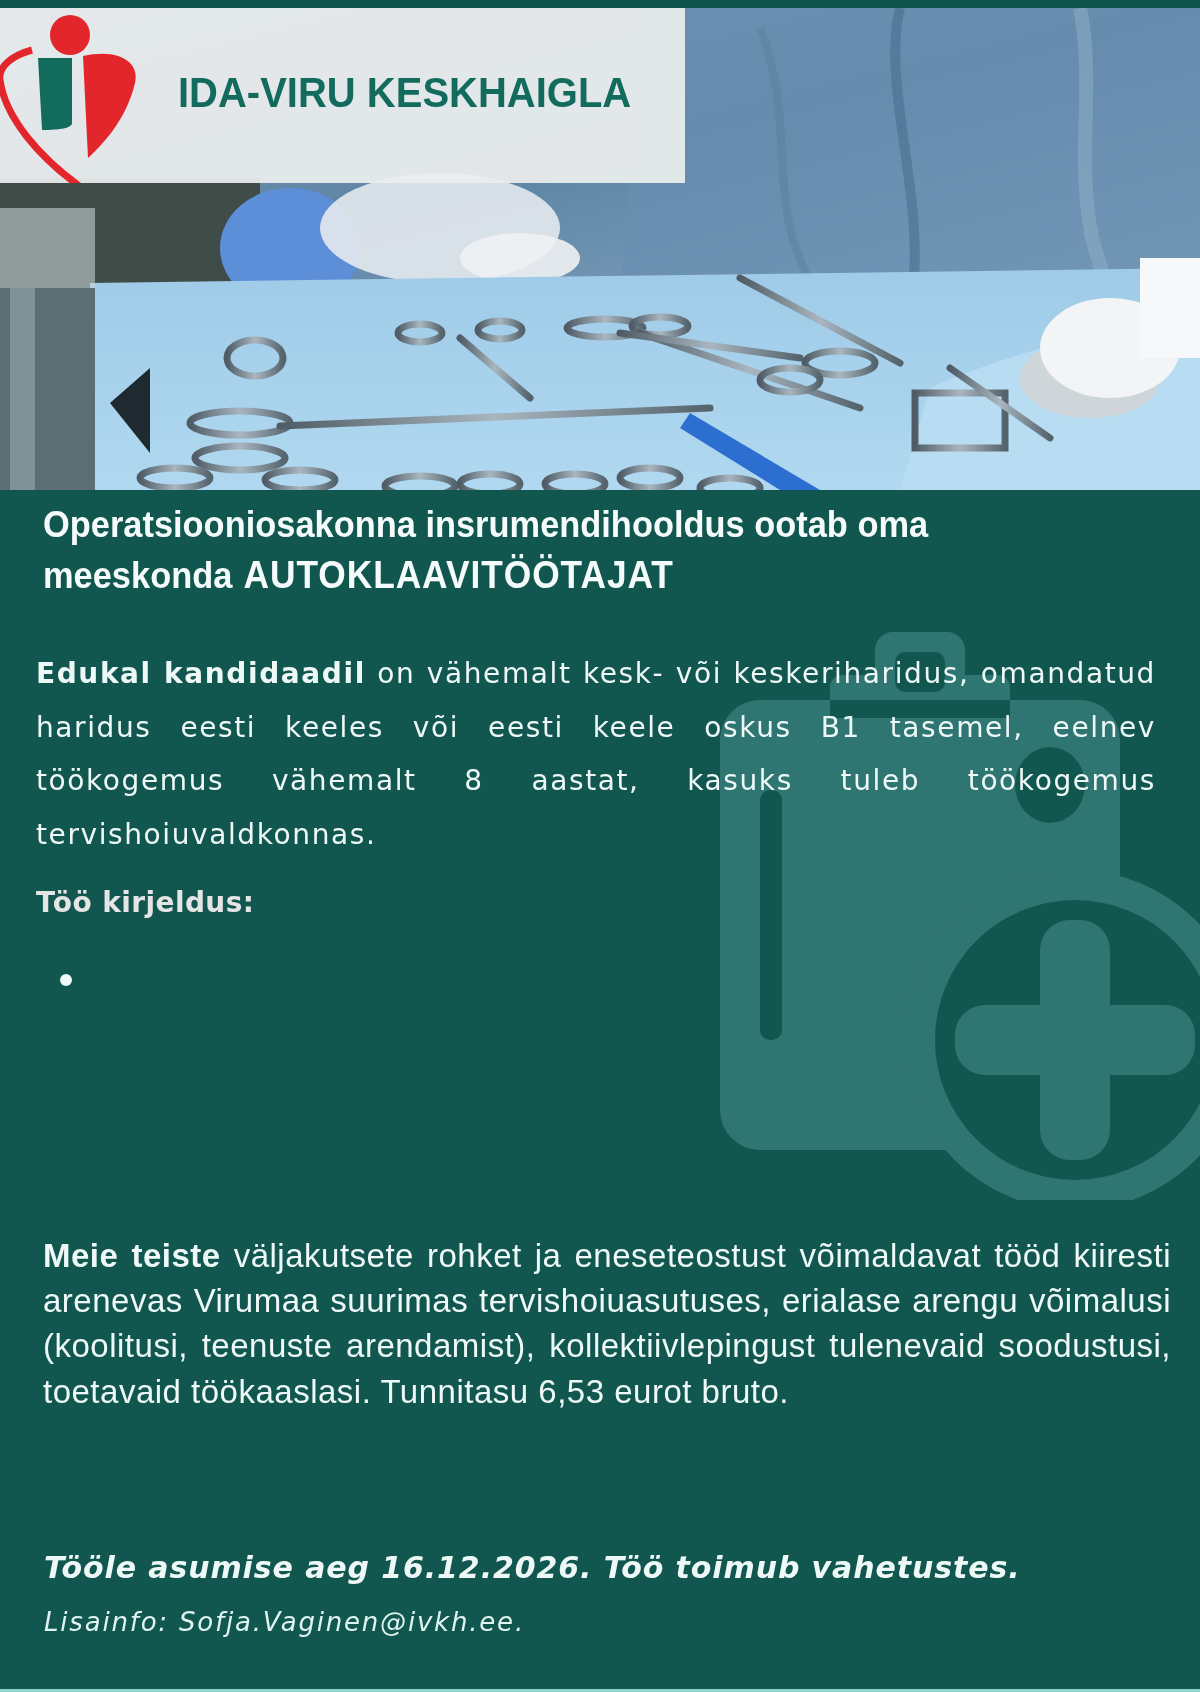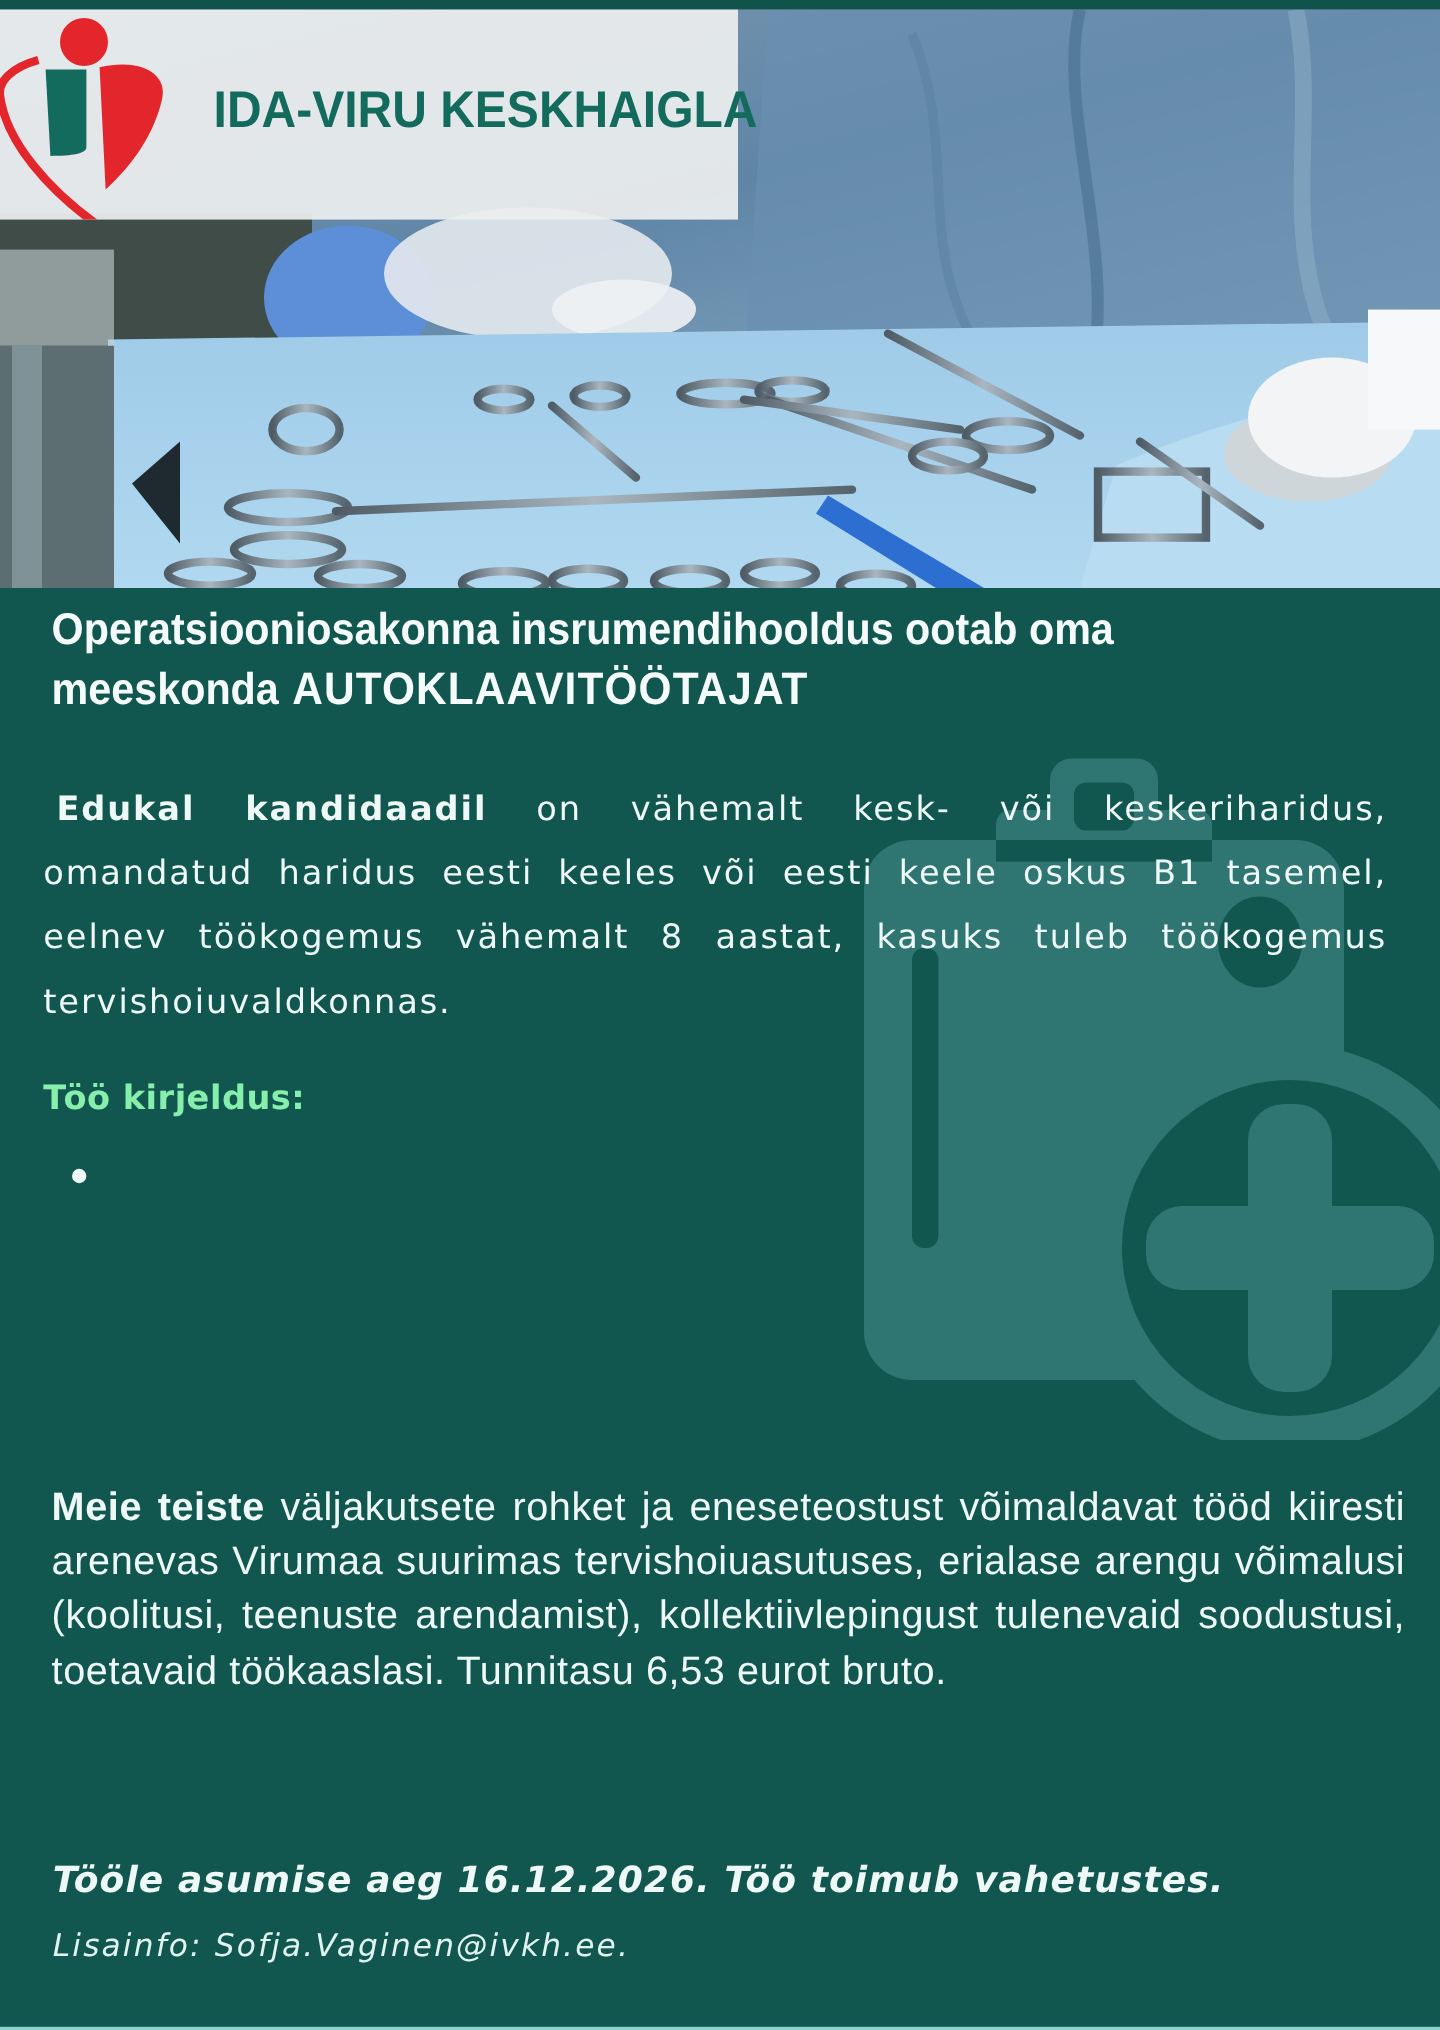--- a/index.html
+++ b/index.html
@@ -14,21 +14,21 @@
     .bottom-stripe { position: absolute; left: 0; bottom: 0; width: 1200px; height: 3px; background: #8fd3cf; }
 
     
     .photo {
       position: absolute; left: 0; top: 8px; width: 1200px; height: 482px; overflow: hidden;
       background: linear-gradient(180deg, #8ea3b3 0%, #7d97ad 35%, #6f8ea9 55%, #93c0de 62%, #a5cfea 100%);
     }
     .photo svg { position: absolute; left: 0; top: 0; }
 
     .logo-box {
-      position: absolute; left: 0; top: 8px; width: 615px; height: 175px;
+      position: absolute; left: 0; top: 8px; width: 685px; height: 175px;
       background: rgba(236, 238, 238, 0.93);
     }
     .logo-mark { position: absolute; left: 0; top: 0; width: 150px; height: 175px; }
     .logo-text {
       position: absolute; left: 178px; top: 60px;
       font-family: "Liberation Sans", sans-serif; font-weight: bold;
       font-size: 43px; letter-spacing: 0px; color: #136b5d;
       transform: scaleX(0.93); transform-origin: left center;
       white-space: nowrap;
     }
@@ -47,26 +47,26 @@
     }
     .headline .strong-title { font-size: 38px; letter-spacing: 1px; margin-left: 12px; }
 
     .para1 {
       position: absolute; left: 36px; top: 157px; width: 1120px;
       font-family: "DejaVu Sans", sans-serif;
       font-size: 28px; line-height: 53.5px; letter-spacing: 1.6px;
       text-align: justify; text-align-last: left;
       color: #eef9f7;
     }
-    .para1 b { font-weight: bold; margin-left: 11px; }
+    .para1 b { font-weight: bold; }
 
     .section-title {
-      position: absolute; left: 36px; top: 408px;
+      position: absolute; left: 36px; top: 396px;
       font-family: "DejaVu Sans", sans-serif; font-weight: bold;
-      font-size: 28px; letter-spacing: 0.4px; color: #86efac;
+      font-size: 28px; letter-spacing: 0.4px; color: #e5e5e5;
     }
 
     .bullets {
       position: absolute; left: 0; top: 465px; width: 1200px;
       list-style: none; margin: 0; padding: 0;
     }
     .bullets li { position: relative; padding-left: 104px; }
     .bullet-dot {
       position: absolute; left: 60px; top: 19px; width: 12px; height: 12px;
       border-radius: 50%; background: #eef9f7;

